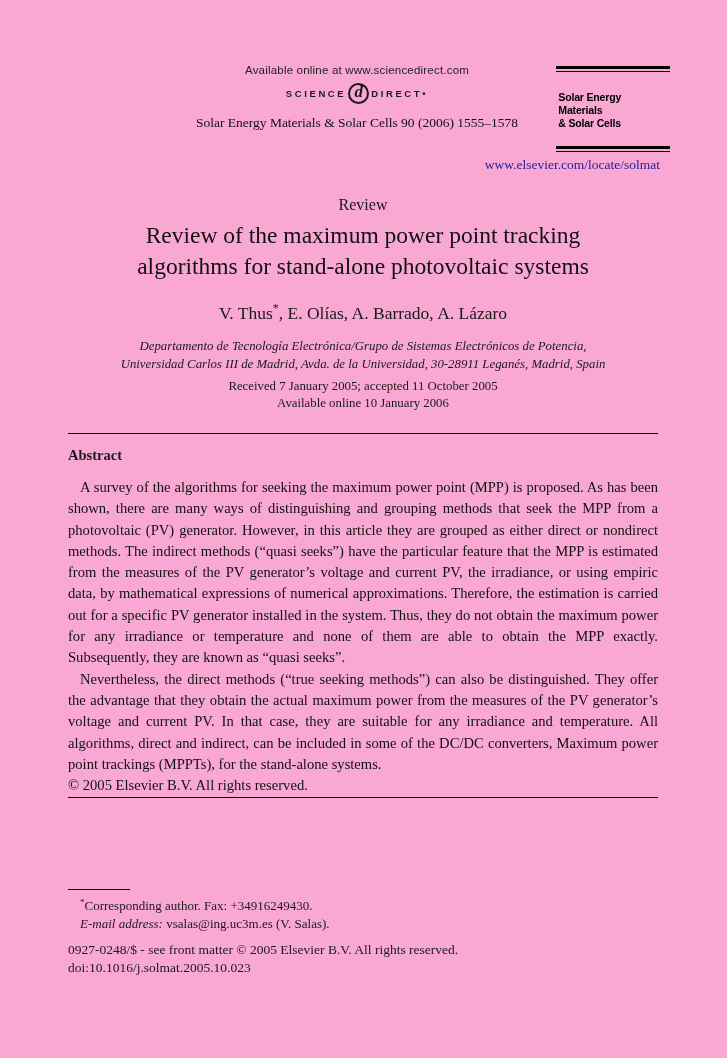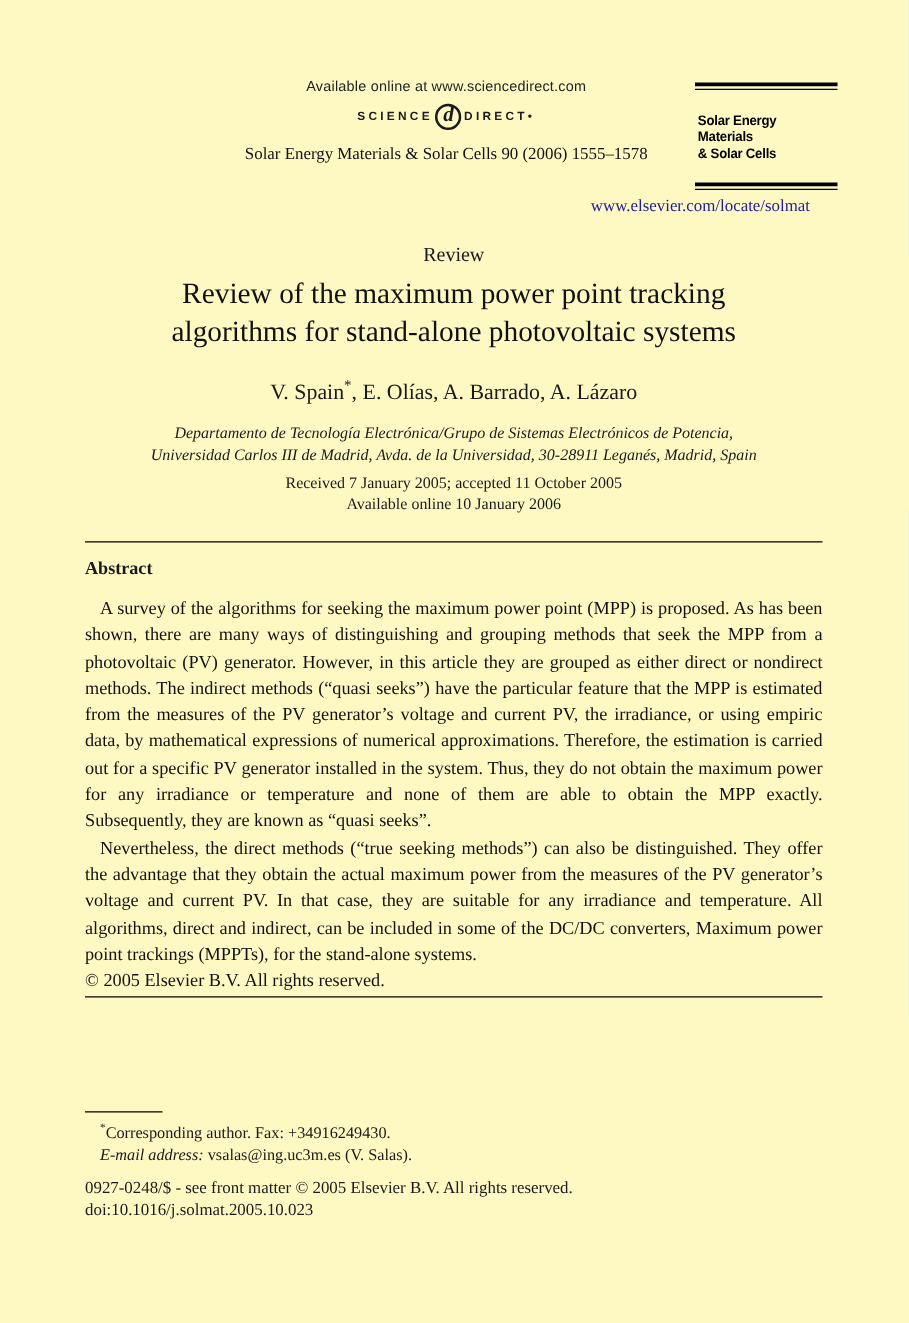--- a/index.html
+++ b/index.html
@@ -2,21 +2,21 @@
 <html><head>
 <meta charset="utf-8">
 <style>
   * { margin: 0; padding: 0; box-sizing: border-box; }
   html, body { background: #e9e9e9; }
   .page {
     position: relative;
     width: 727px;
     height: 1058px;
     margin: 0 auto;
-    background: #fef9c3;
+    background: #f9a8d4;
     color: #1a1a1a;
     font-family: "Liberation Serif", serif;
     overflow: hidden;
   }
   
   .head-center {
     position: absolute;
     left: 158px;
     top: 64px;
     width: 398px;
@@ -84,21 +84,21 @@
     font-size: 11px;
     line-height: 13px;
     letter-spacing: -0.2px;
     transform: scaleX(0.96);
     margin: 19px 0 16px 0;
     color: #000;
   }
   .site-url {
     position: absolute;
     top: 157px;
-    left: 368px;
+    left: 380px;
     width: 280px;
     text-align: right;
     font-size: 13.5px;
     text-decoration: none;
   }
   
   .main-col { position: absolute; left: 68px; width: 590px; }
   .review-label { top: 196px; text-align: center; font-size: 16px; }
   .paper-title {
     top: 220px;
@@ -183,21 +183,21 @@
 
   <a class="site-url" href="#" style="color:#1f1f96">www.elsevier.com/locate/solmat</a>
 
   <div class="main-col review-label" style="position:absolute;">Review</div>
 
   <div class="main-col paper-title" style="position:absolute;">
     <div>Review of the maximum power point tracking</div>
     <div>algorithms for stand-alone photovoltaic systems</div>
   </div>
 
-  <div class="main-col authors" style="position:absolute;"><span>V. Spain</span><sup>*</sup><span>, E. Olías, A. Barrado, A. Lázaro</span></div>
+  <div class="main-col authors" style="position:absolute;"><span>V. Thus</span><sup>*</sup><span>, E. Olías, A. Barrado, A. Lázaro</span></div>
 
   <div class="main-col affiliation" style="position:absolute;">
     <div>Departamento de Tecnología Electrónica/Grupo de Sistemas Electrónicos de Potencia,</div>
     <div>Universidad Carlos III de Madrid, Avda. de la Universidad, 30-28911 Leganés, Madrid, Spain</div>
   </div>
 
   <div class="main-col dates" style="position:absolute;">
     <div>Received 7 January 2005; accepted 11 October 2005</div>
     <div>Available online 10 January 2006</div>
   </div>

